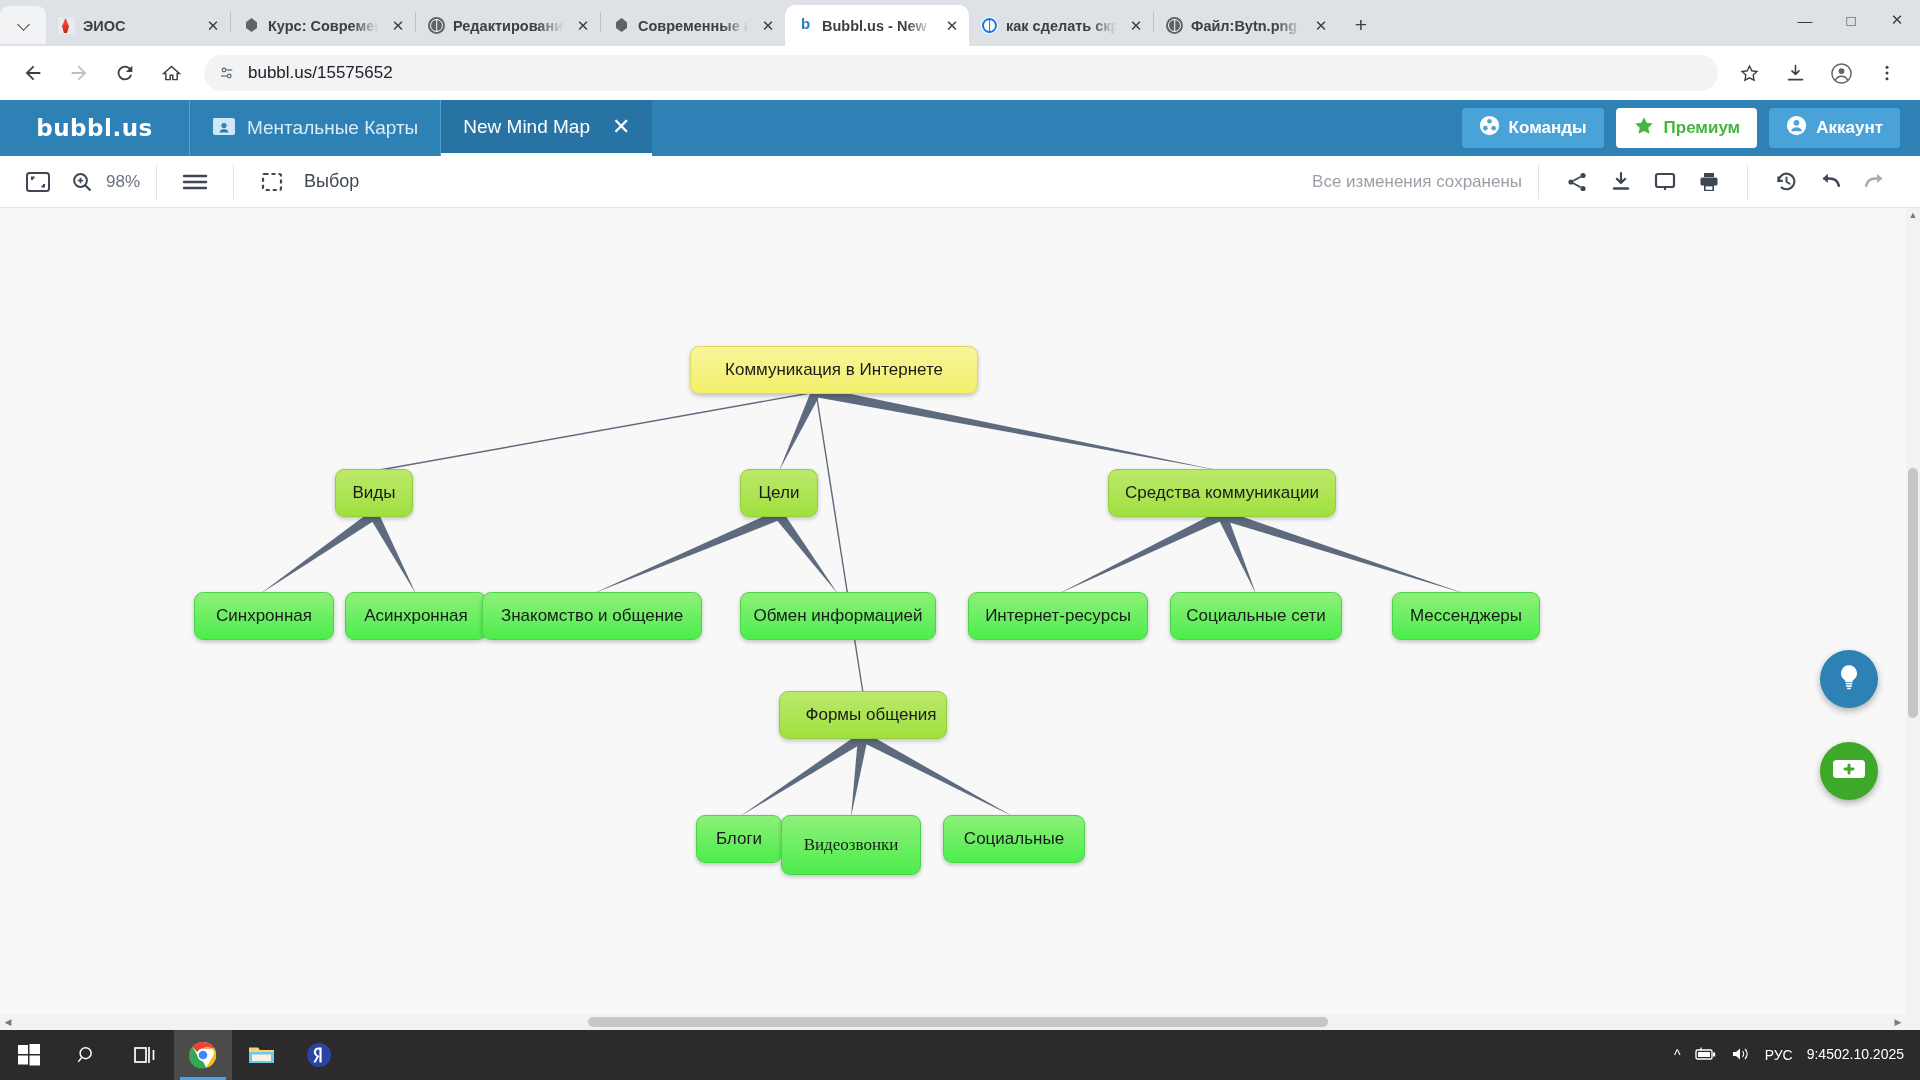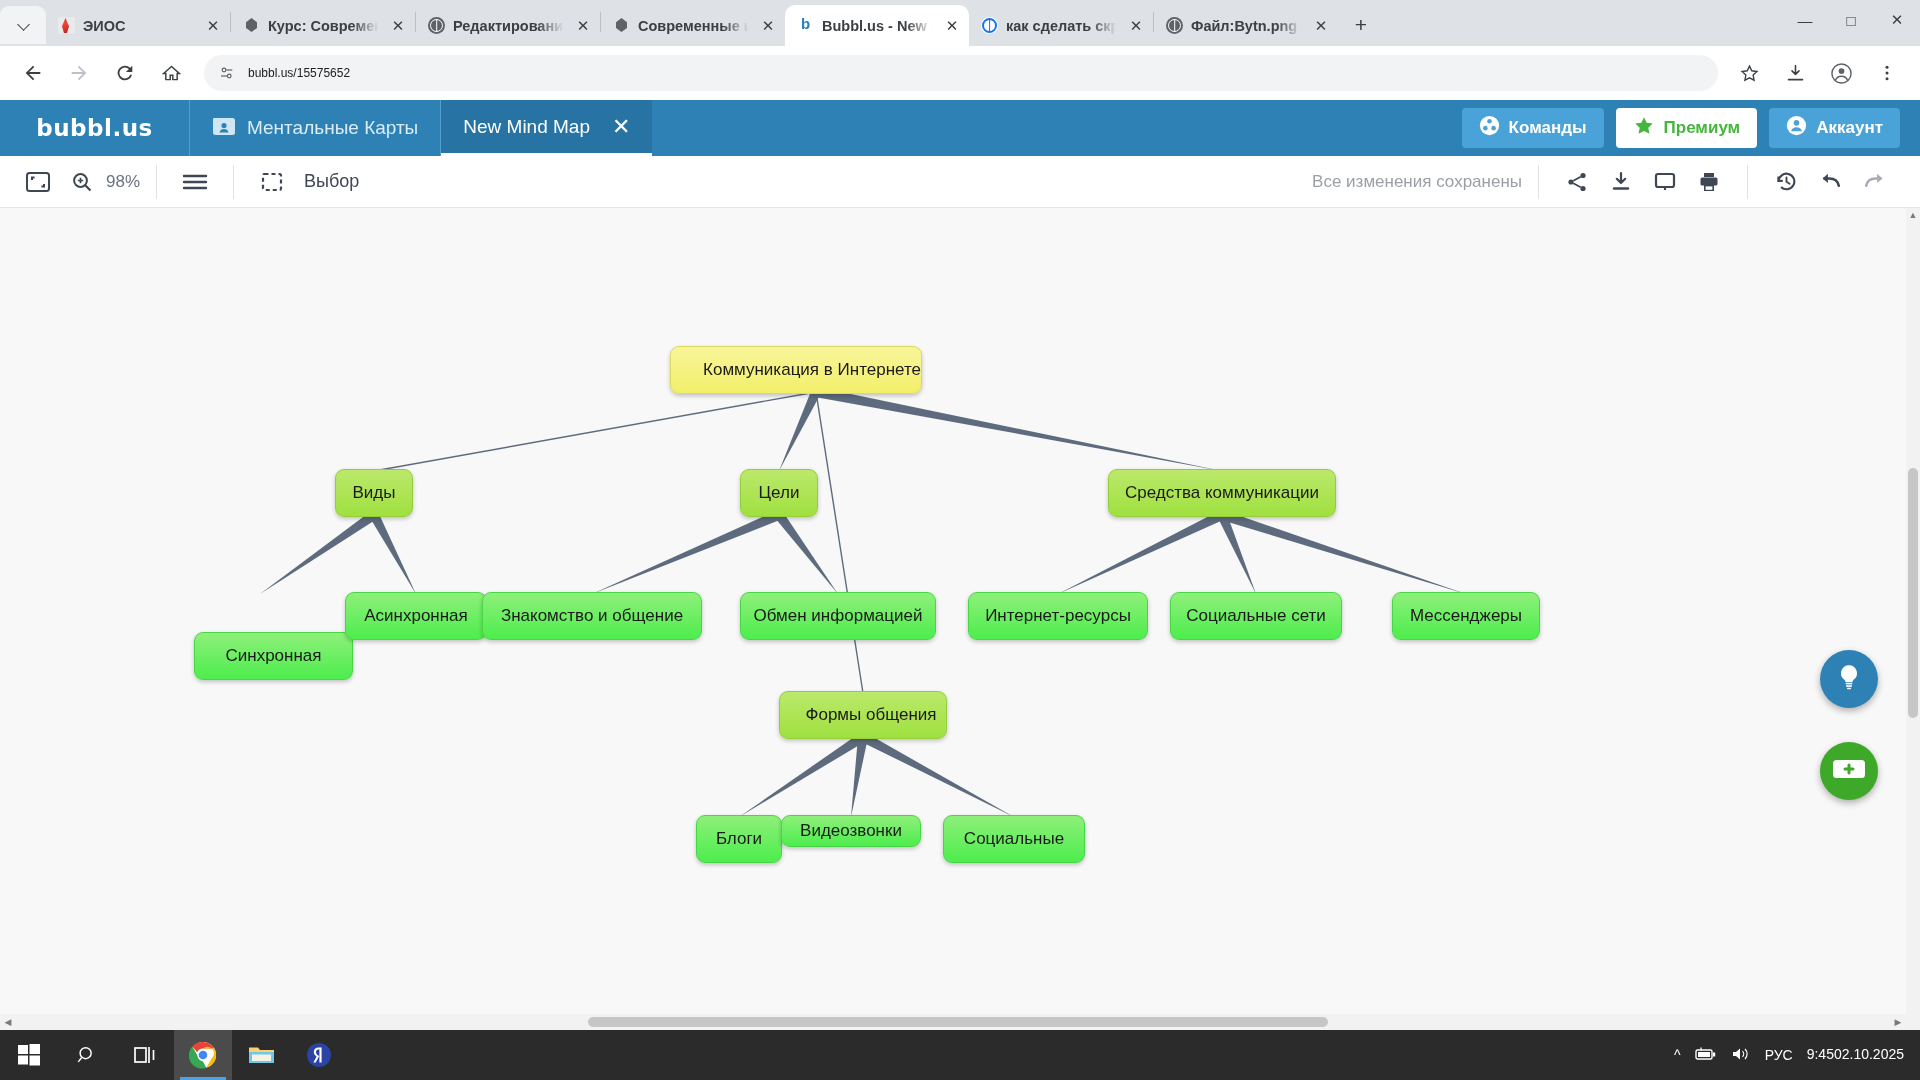--- a/index.html
+++ b/index.html
@@ -101,21 +101,21 @@
     width: 38px; height: 38px; margin: 0 4px;
     display: flex; align-items: center; justify-content: center;
     color: #3c4043; flex-shrink: 0;
   }
   .navbtn.dim { color: #bdc1c6; }
   .omnibox {
     flex: 1; height: 36px; margin: 0 8px 0 10px;
     background: #f1f3f4; border-radius: 18px;
     display: flex; align-items: center; padding: 0 14px; gap: 12px;
   }
-  .omnibox .url { font-size: 12px; color: #202124; }
+  .omnibox .url { font-size: 17px; color: #202124; }
   .omnibox .siteinfo { width: 18px; height: 18px; position: relative; flex-shrink: 0; }
   .omni-right { display: flex; align-items: center; }
 
   
   .bheader {
     position: absolute; top: 100px; left: 0; width: 1920px; height: 56px;
     background: #2e81b5; display: flex; align-items: stretch;
   }
   .blogo {
     width: 190px; display: flex; align-items: center; justify-content: center;
@@ -474,33 +474,33 @@
         <path d="M777.0542108007643,302.394144553708 L780.9457891992357,311.605855446292 L592,386 Z" fill="#5e6b7e"></path>
         <path d="M774.9939230485886,309.99188025485154 L783.0060769514114,304.00811974514846 L838,386 Z" fill="#5e6b7e"></path>
         <path d="M1219.8300960932193,302.49538935807567 L1224.1699039067807,311.50461064192433 L1058,386 Z" fill="#5e6b7e"></path>
         <path d="M1217.407287219953,308.97661056356446 L1226.592712780047,305.02338943643554 L1256,386 Z" fill="#5e6b7e"></path>
         <path d="M1220.4598604813725,311.75688661449504 L1223.5401395186275,302.24311338550496 L1466,386 Z" fill="#5e6b7e"></path>
         <path d="M860.2893656508895,524.7985167588788 L865.7106343491105,533.2014832411212 L739,609 Z" fill="#5e6b7e"></path>
         <path d="M858.0553182356585,528.2582977353488 L867.9446817643415,529.7417022646512 L851,609 Z" fill="#5e6b7e"></path>
         <path d="M860.6592171376326,533.4182276527185 L865.3407828623674,524.5817723472815 L1014,609 Z" fill="#5e6b7e"></path>
       </svg>
 
-  <div class="node root" style="left: 670px; top: 138px; width: 252px; height: 48px; justify-content: flex-end;">
+  <div class="node root" style="left: 690px; top: 138px; width: 288px; height: 48px;">
         <span>Коммуникация в Интернете</span>
       </div>
       <div class="node lvl1" style="left: 335px; top: 261px; width: 78px; height: 48px;">
         <span>Виды</span>
       </div>
       <div class="node lvl1" style="left: 740px; top: 261px; width: 78px; height: 48px;">
         <span>Цели</span>
       </div>
       <div class="node lvl1" style="left: 1108px; top: 261px; width: 228px; height: 48px;">
         <span>Средства коммуникации</span>
       </div>
-      <div class="node lvl2" style="left: 194px; top: 384px; width: 159px; height: 48px; margin-top: 40px;">
+      <div class="node lvl2" style="left: 194px; top: 384px; width: 140px; height: 48px;">
         <span>Синхронная</span>
       </div>
       <div class="node lvl2" style="left: 345px; top: 384px; width: 142px; height: 48px;">
         <span>Асинхронная</span>
       </div>
       <div class="node lvl2" style="left: 482px; top: 384px; width: 220px; height: 48px;">
         <span>Знакомство и общение</span>
       </div>
       <div class="node lvl2" style="left: 740px; top: 384px; width: 196px; height: 48px;">
         <span>Обмен информацией</span>
@@ -513,21 +513,21 @@
       </div>
       <div class="node lvl2" style="left: 1392px; top: 384px; width: 148px; height: 48px;">
         <span>Мессенджеры</span>
       </div>
       <div class="node lvl1" style="left: 779px; top: 483px; width: 168px; height: 48px; padding-left: 16px;">
         <span>Формы общения</span>
       </div>
       <div class="node lvl2" style="left: 696px; top: 607px; width: 86px; height: 48px;">
         <span>Блоги</span>
       </div>
-      <div class="node lvl2" style="left: 781px; top: 607px; width: 140px; height: 32px;">
+      <div class="node lvl2" style="left: 781px; top: 607px; width: 140px; height: 60px; font-family: Liberation Serif, serif;">
         <span>Видеозвонки</span>
       </div>
       <div class="node lvl2" style="left: 943px; top: 607px; width: 142px; height: 48px;">
         <span>Социальные</span>
       </div>
     </div>
 
   <div class="fab bulb">
     <span>
       <svg width="30" height="30" viewBox="0 0 24 24">

